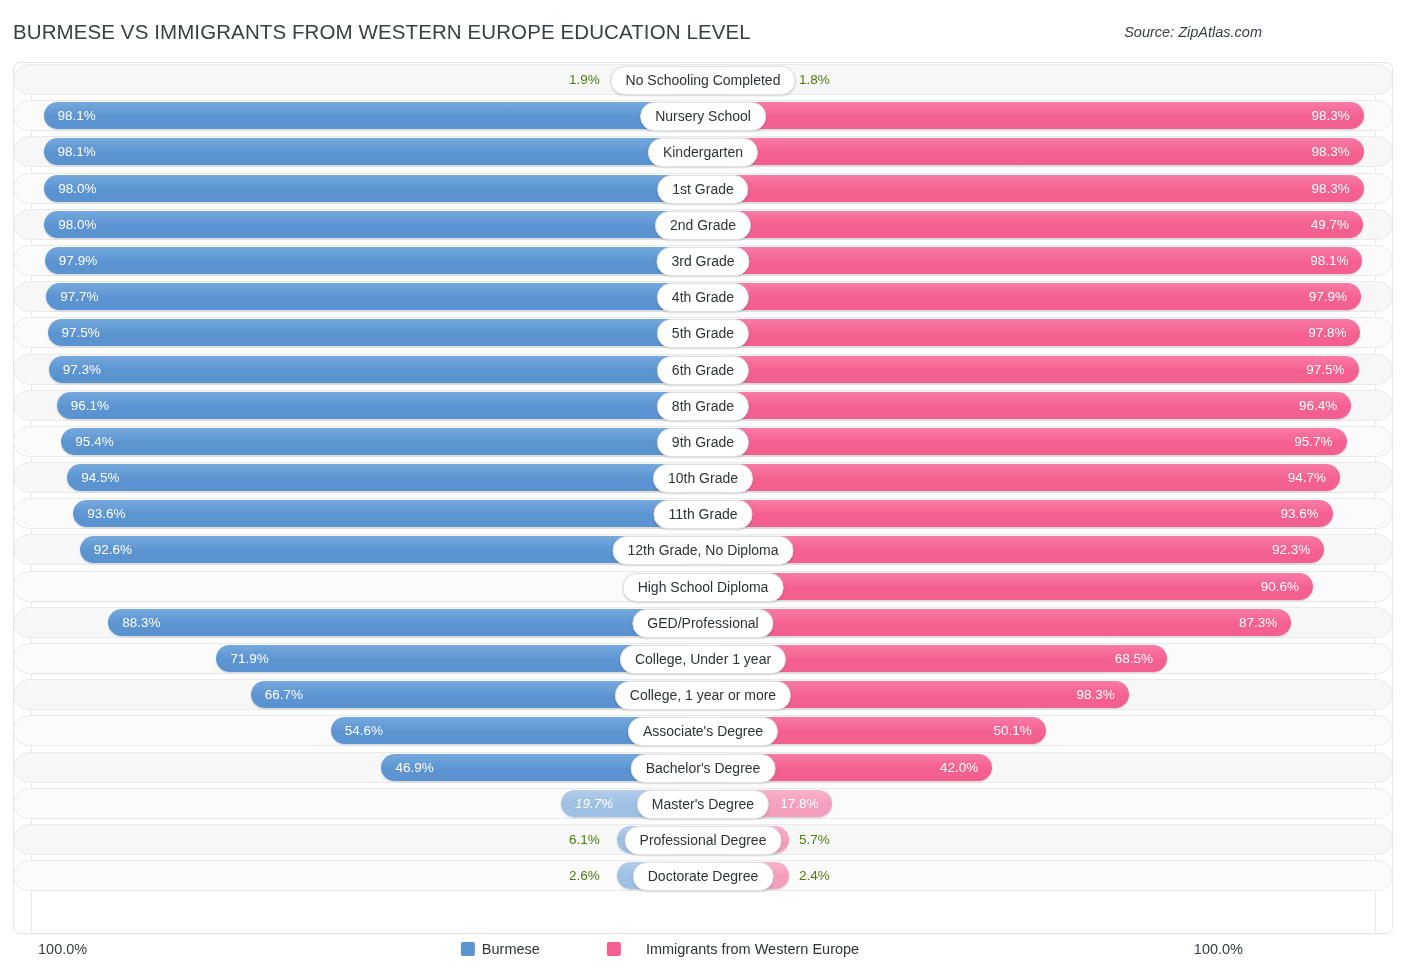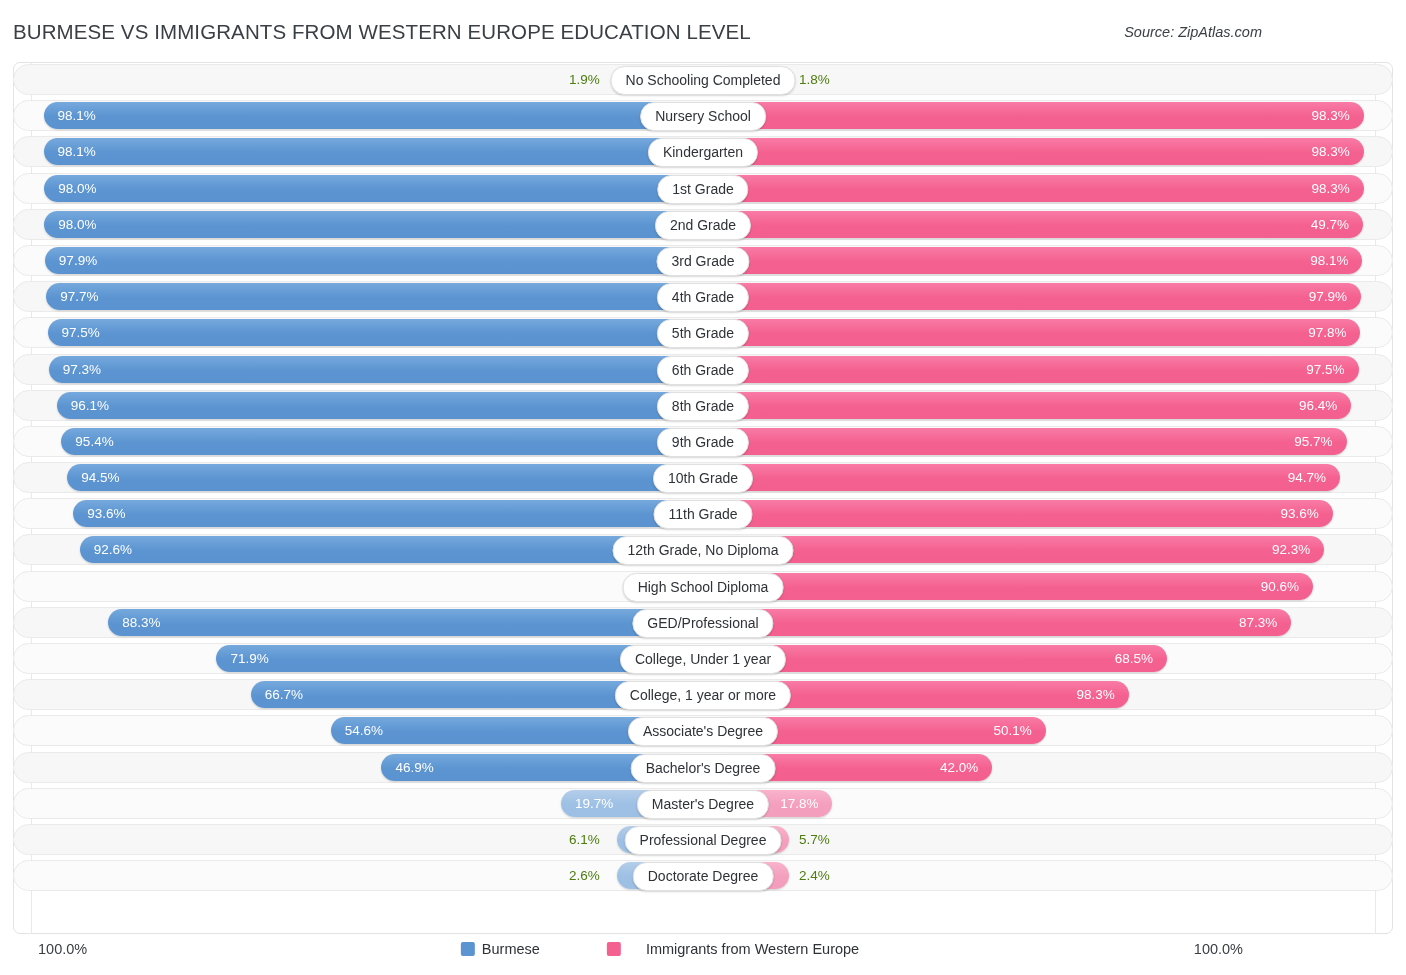--- a/index.html
+++ b/index.html
@@ -375,21 +375,21 @@
         <div class="half right">
           <div class="bar right" style="width: 277.2px;"></div>
           <div class="val rv inside" style="left: 275.2px; transform: translateX(-100%);">42.0%</div>
         </div>
         <div class="pill">Bachelor's Degree</div>
       </div>
       <div class="row alt">
         <div class="track"></div>
         <div class="half left">
           <div class="bar left pale" style="width: 130.02px;"></div>
-          <div class="val lv inside" style="right: auto; text-align: right; left: 561.98px;">19.7%</div>
+          <div class="val lv inside" style="right: auto; text-align: right; left: 561.98px; font-style: italic;">19.7%</div>
         </div>
         <div class="half right">
           <div class="bar right pale" style="width: 117.48px;"></div>
           <div class="val rv inside" style="left: 115.48px; transform: translateX(-100%); text-align: right;">17.8%</div>
         </div>
         <div class="pill">Master's Degree</div>
       </div>
       <div class="row">
         <div class="track"></div>
         <div class="half left">

